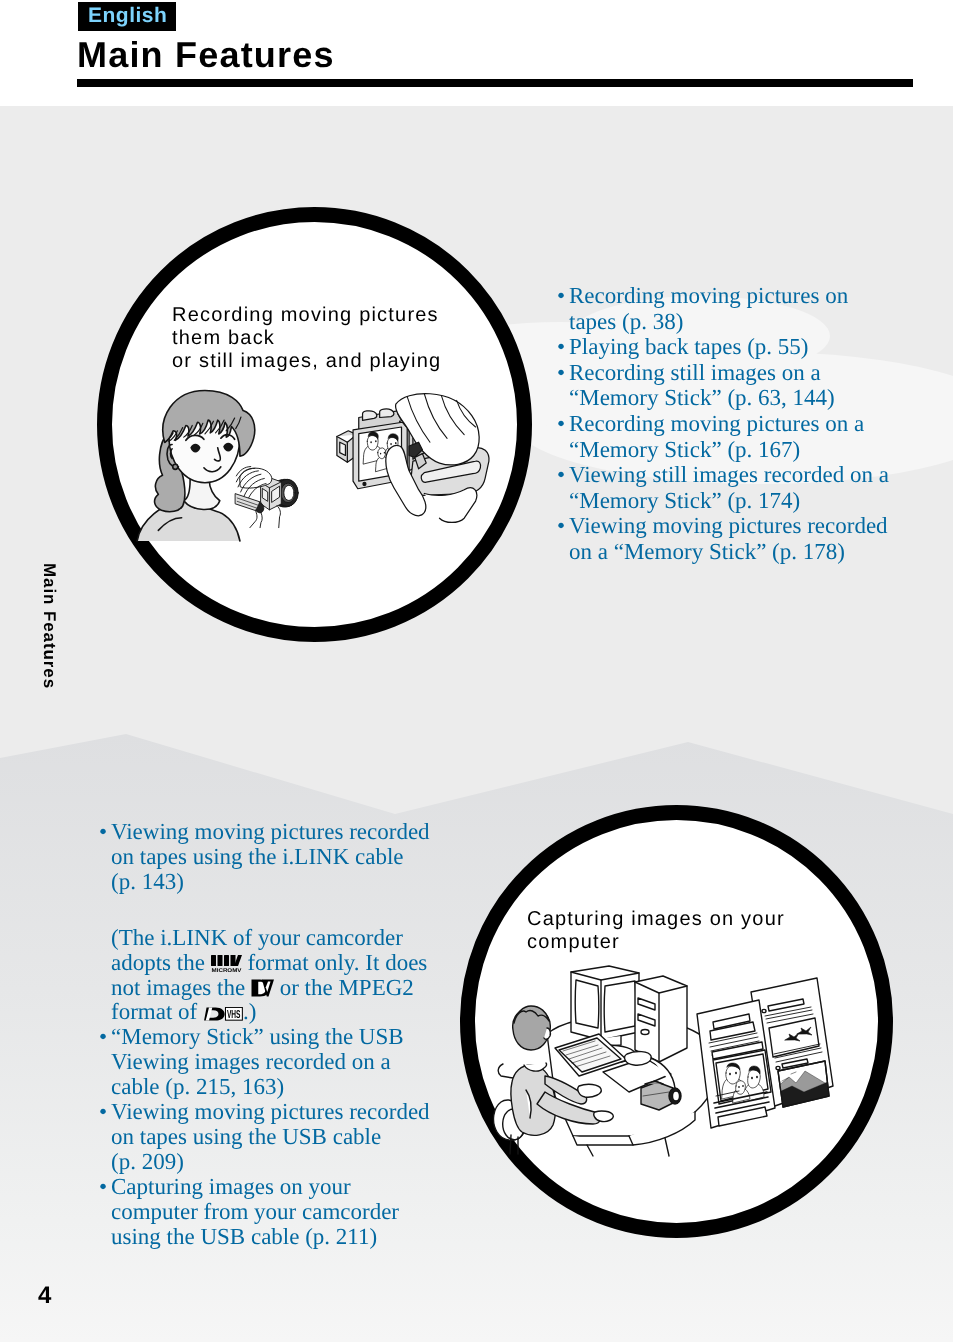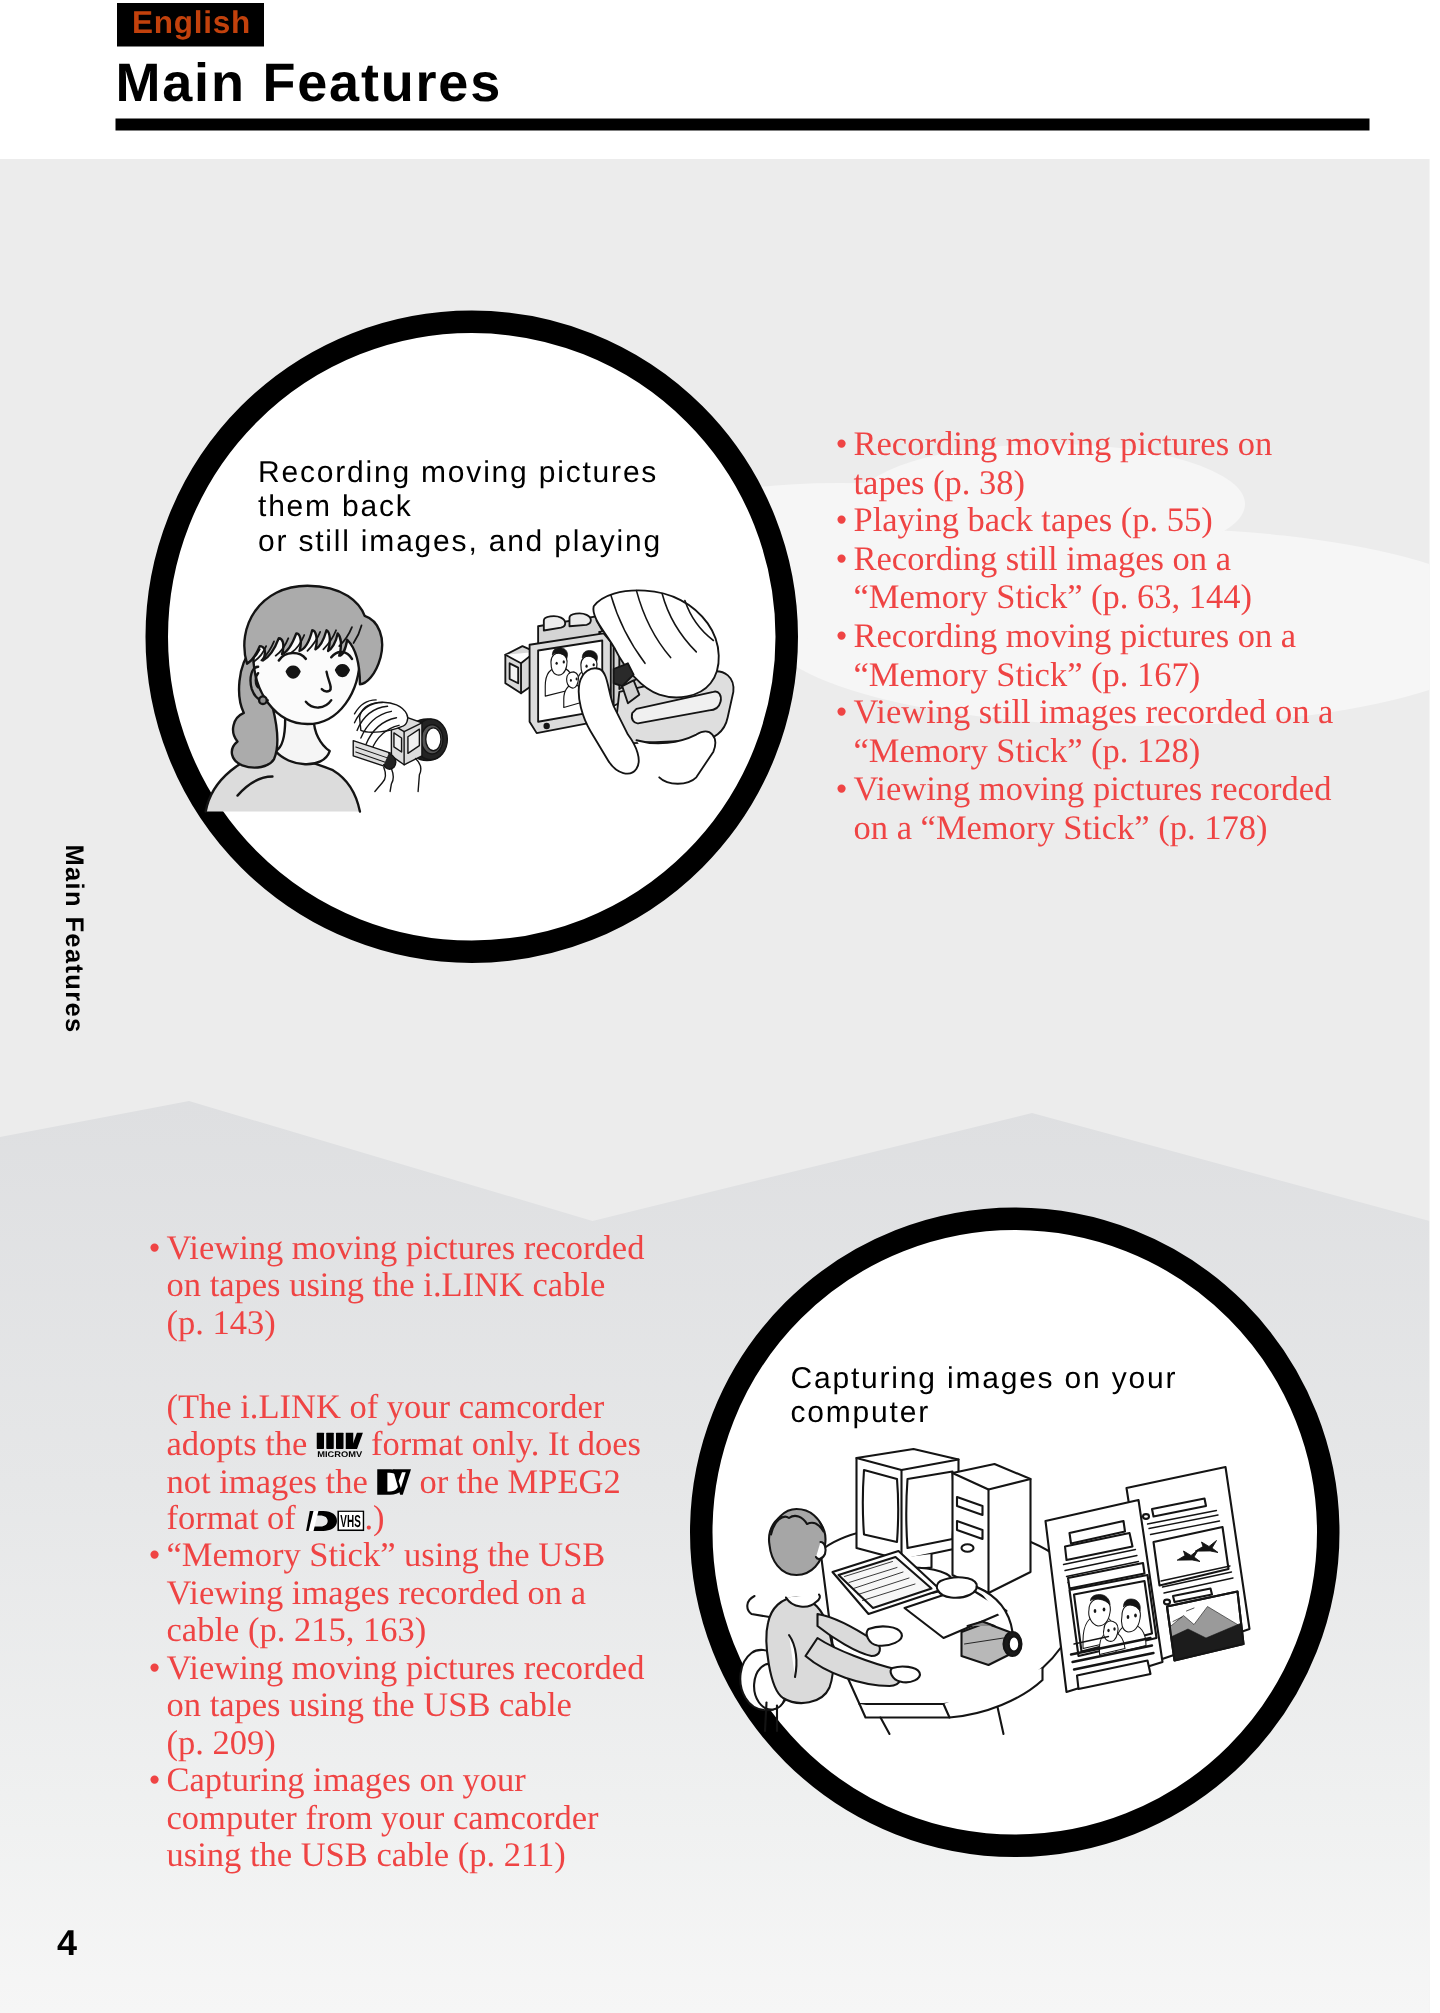--- a/index.html
+++ b/index.html
@@ -4,32 +4,32 @@
 <style>
   html,body{margin:0;padding:0;}
   body{width:960px;height:1342px;overflow:hidden;background:#ffffff;
        font-family:"Liberation Serif",serif;
        -webkit-font-smoothing:antialiased;text-rendering:geometricPrecision;}
   .page{position:relative;width:960px;height:1342px;overflow:hidden;background:#fff;}
   
   .panel{position:absolute;left:0;top:106px;width:953px;height:1236px;background:#ececec;overflow:hidden;}
   .bg{position:absolute;left:0;top:0;}
   .hdr-rule{position:absolute;left:77px;top:79px;width:836px;height:8px;background:#000;}
-  .lang-badge{position:absolute;left:78px;top:2px;background:#000;color:#c2410c;
+  .lang-badge{position:absolute;left:78px;top:2px;background:#000;color:#7dd3fc;
       font-family:"Liberation Sans",sans-serif;font-weight:bold;font-size:21px;
       letter-spacing:0.5px;padding:4px 9px 6px 10px;line-height:19px;}
   .page-title{position:absolute;left:77px;top:37px;
       font-family:"Liberation Sans",sans-serif;font-weight:bold;font-size:36px;
       letter-spacing:1.2px;color:#000;line-height:36px;}
   .side-tab{position:absolute;left:41px;top:563px;
       font-family:"Liberation Sans",sans-serif;font-weight:bold;font-size:17px;
       letter-spacing:0.9px;writing-mode:vertical-rl;line-height:17px;}
   .pageno{position:absolute;left:38px;top:1282px;
       font-family:"Liberation Sans",sans-serif;font-weight:bold;font-size:24px;}
-  .bullets{position:absolute;font-size:23px;line-height:25.6px;color:#ef4444;}
+  .bullets{position:absolute;font-size:23px;line-height:25.6px;color:#0369a1;}
   .bullets li{list-style:none;position:relative;padding-left:12px;}
   .bullets ul{margin:0;padding:0;}
   .bullets li:before{content:"\2022";position:absolute;left:0;top:0;}
   .circle{position:absolute;border-radius:50%;background:#fff;border:15px solid #000;box-sizing:border-box;}
   #c1{left:97px;top:207px;width:435px;height:435px;}
   #c2{left:460px;top:805px;width:433px;height:433px;}
   .circ-title{position:absolute;font-family:"Liberation Sans",sans-serif;font-weight:normal;
       font-size:20px;letter-spacing:1.2px;line-height:23px;}
   .t1{left:60px;top:82px;width:320px;}
   .ill{position:absolute;overflow:visible;}
@@ -324,21 +324,21 @@
         <li>
           <div>Recording still images on a</div>
           <div>“Memory Stick” (p. 63, 144)</div>
         </li>
         <li>
           <div>Recording moving pictures on a</div>
           <div>“Memory Stick” (p. 167)</div>
         </li>
         <li>
           <div>Viewing still images recorded on a</div>
-          <div>“Memory Stick” (p. 128)</div>
+          <div>“Memory Stick” (p. 174)</div>
         </li>
         <li>
           <div>Viewing moving pictures recorded</div>
           <div>on a “Memory Stick” (p. 178)</div>
         </li>
       </ul>
   </div>
   <div class="bullets b2">
     <ul>
         <li>

